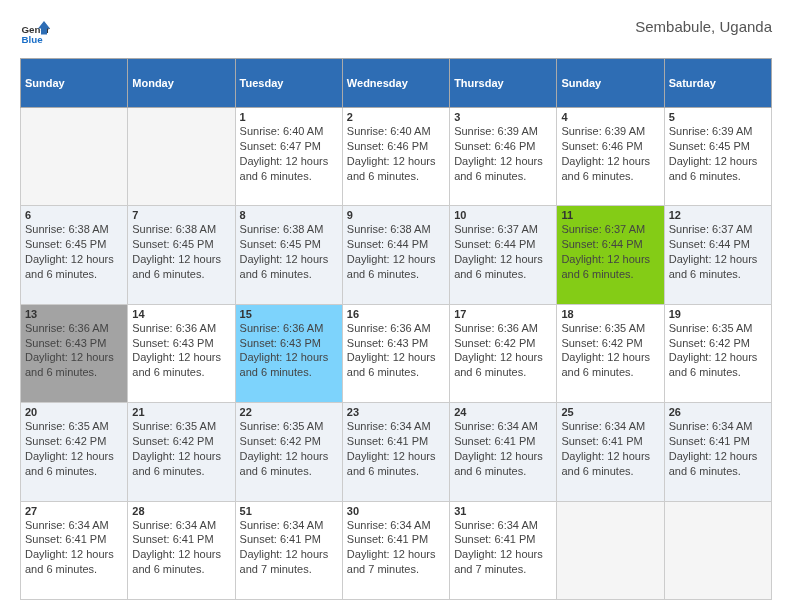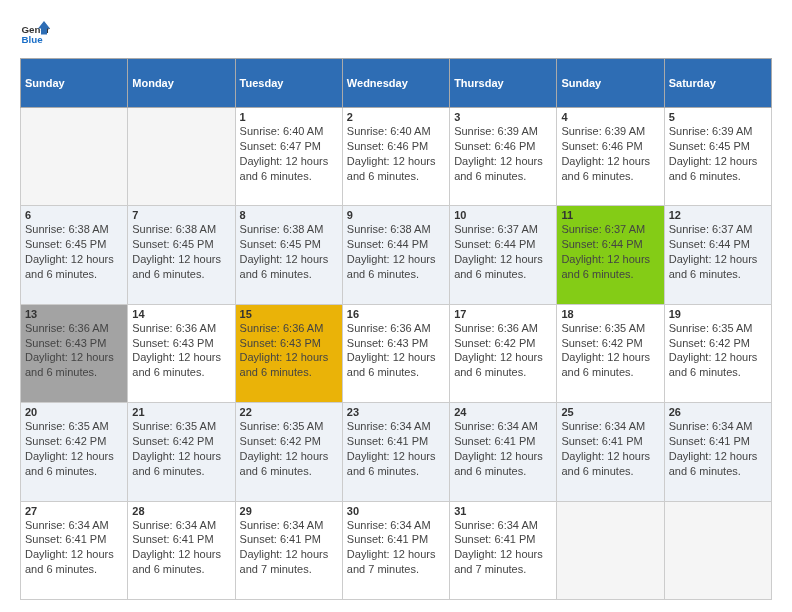--- a/index.html
+++ b/index.html
@@ -92,20 +92,21 @@
 <div class="page">
   <div class="header">
     <div class="logo">
       <svg class="logo-icon" viewBox="0 0 40 40">
         <text x="2" y="20" font-size="13" font-weight="bold" fill="#333">General</text>
         <text x="2" y="33" font-size="13" font-weight="bold" fill="#1a6ec7">Blue</text>
         <polygon points="32,4 40,14 36,14 36,22 28,22 28,14 24,14" fill="#2e6db4"></polygon>
       </svg>
     </div>
     <div class="title-area">
+      <div class="subtitle">Sembabule, Uganda</div>
     </div>
   </div>
 
   <table class="calendar">
     <thead>
       <tr>
         <th>Sunday</th>
         <th>Monday</th>
         <th>Tuesday</th>
         <th>Wednesday</th>
@@ -213,21 +214,21 @@
 Daylight: 12 hours
 and 6 minutes.</div>
           </td>
           <td style="background: rgb(255, 255, 255);">
             <span class="day-num">14</span>
             <div class="day-info" style="white-space: pre-line;">Sunrise: 6:36 AM
 Sunset: 6:43 PM
 Daylight: 12 hours
 and 6 minutes.</div>
           </td>
-          <td style="background: #eab308;">
+          <td style="background: #7dd3fc;">
             <span class="day-num">15</span>
             <div class="day-info" style="white-space: pre-line;">Sunrise: 6:36 AM
 Sunset: 6:43 PM
 Daylight: 12 hours
 and 6 minutes.</div>
           </td>
           <td style="background: rgb(255, 255, 255);">
             <span class="day-num">16</span>
             <div class="day-info" style="white-space: pre-line;">Sunrise: 6:36 AM
 Sunset: 6:43 PM
@@ -316,21 +317,21 @@
 and 6 minutes.</div>
           </td>
           <td style="background: rgb(255, 255, 255);">
             <span class="day-num">28</span>
             <div class="day-info" style="white-space: pre-line;">Sunrise: 6:34 AM
 Sunset: 6:41 PM
 Daylight: 12 hours
 and 6 minutes.</div>
           </td>
           <td style="background: rgb(255, 255, 255);">
-            <span class="day-num">29</span>
+            <span class="day-num">51</span>
             <div class="day-info" style="white-space: pre-line;">Sunrise: 6:34 AM
 Sunset: 6:41 PM
 Daylight: 12 hours
 and 7 minutes.</div>
           </td>
           <td style="background: rgb(255, 255, 255);">
             <span class="day-num">30</span>
             <div class="day-info" style="white-space: pre-line;">Sunrise: 6:34 AM
 Sunset: 6:41 PM
 Daylight: 12 hours

